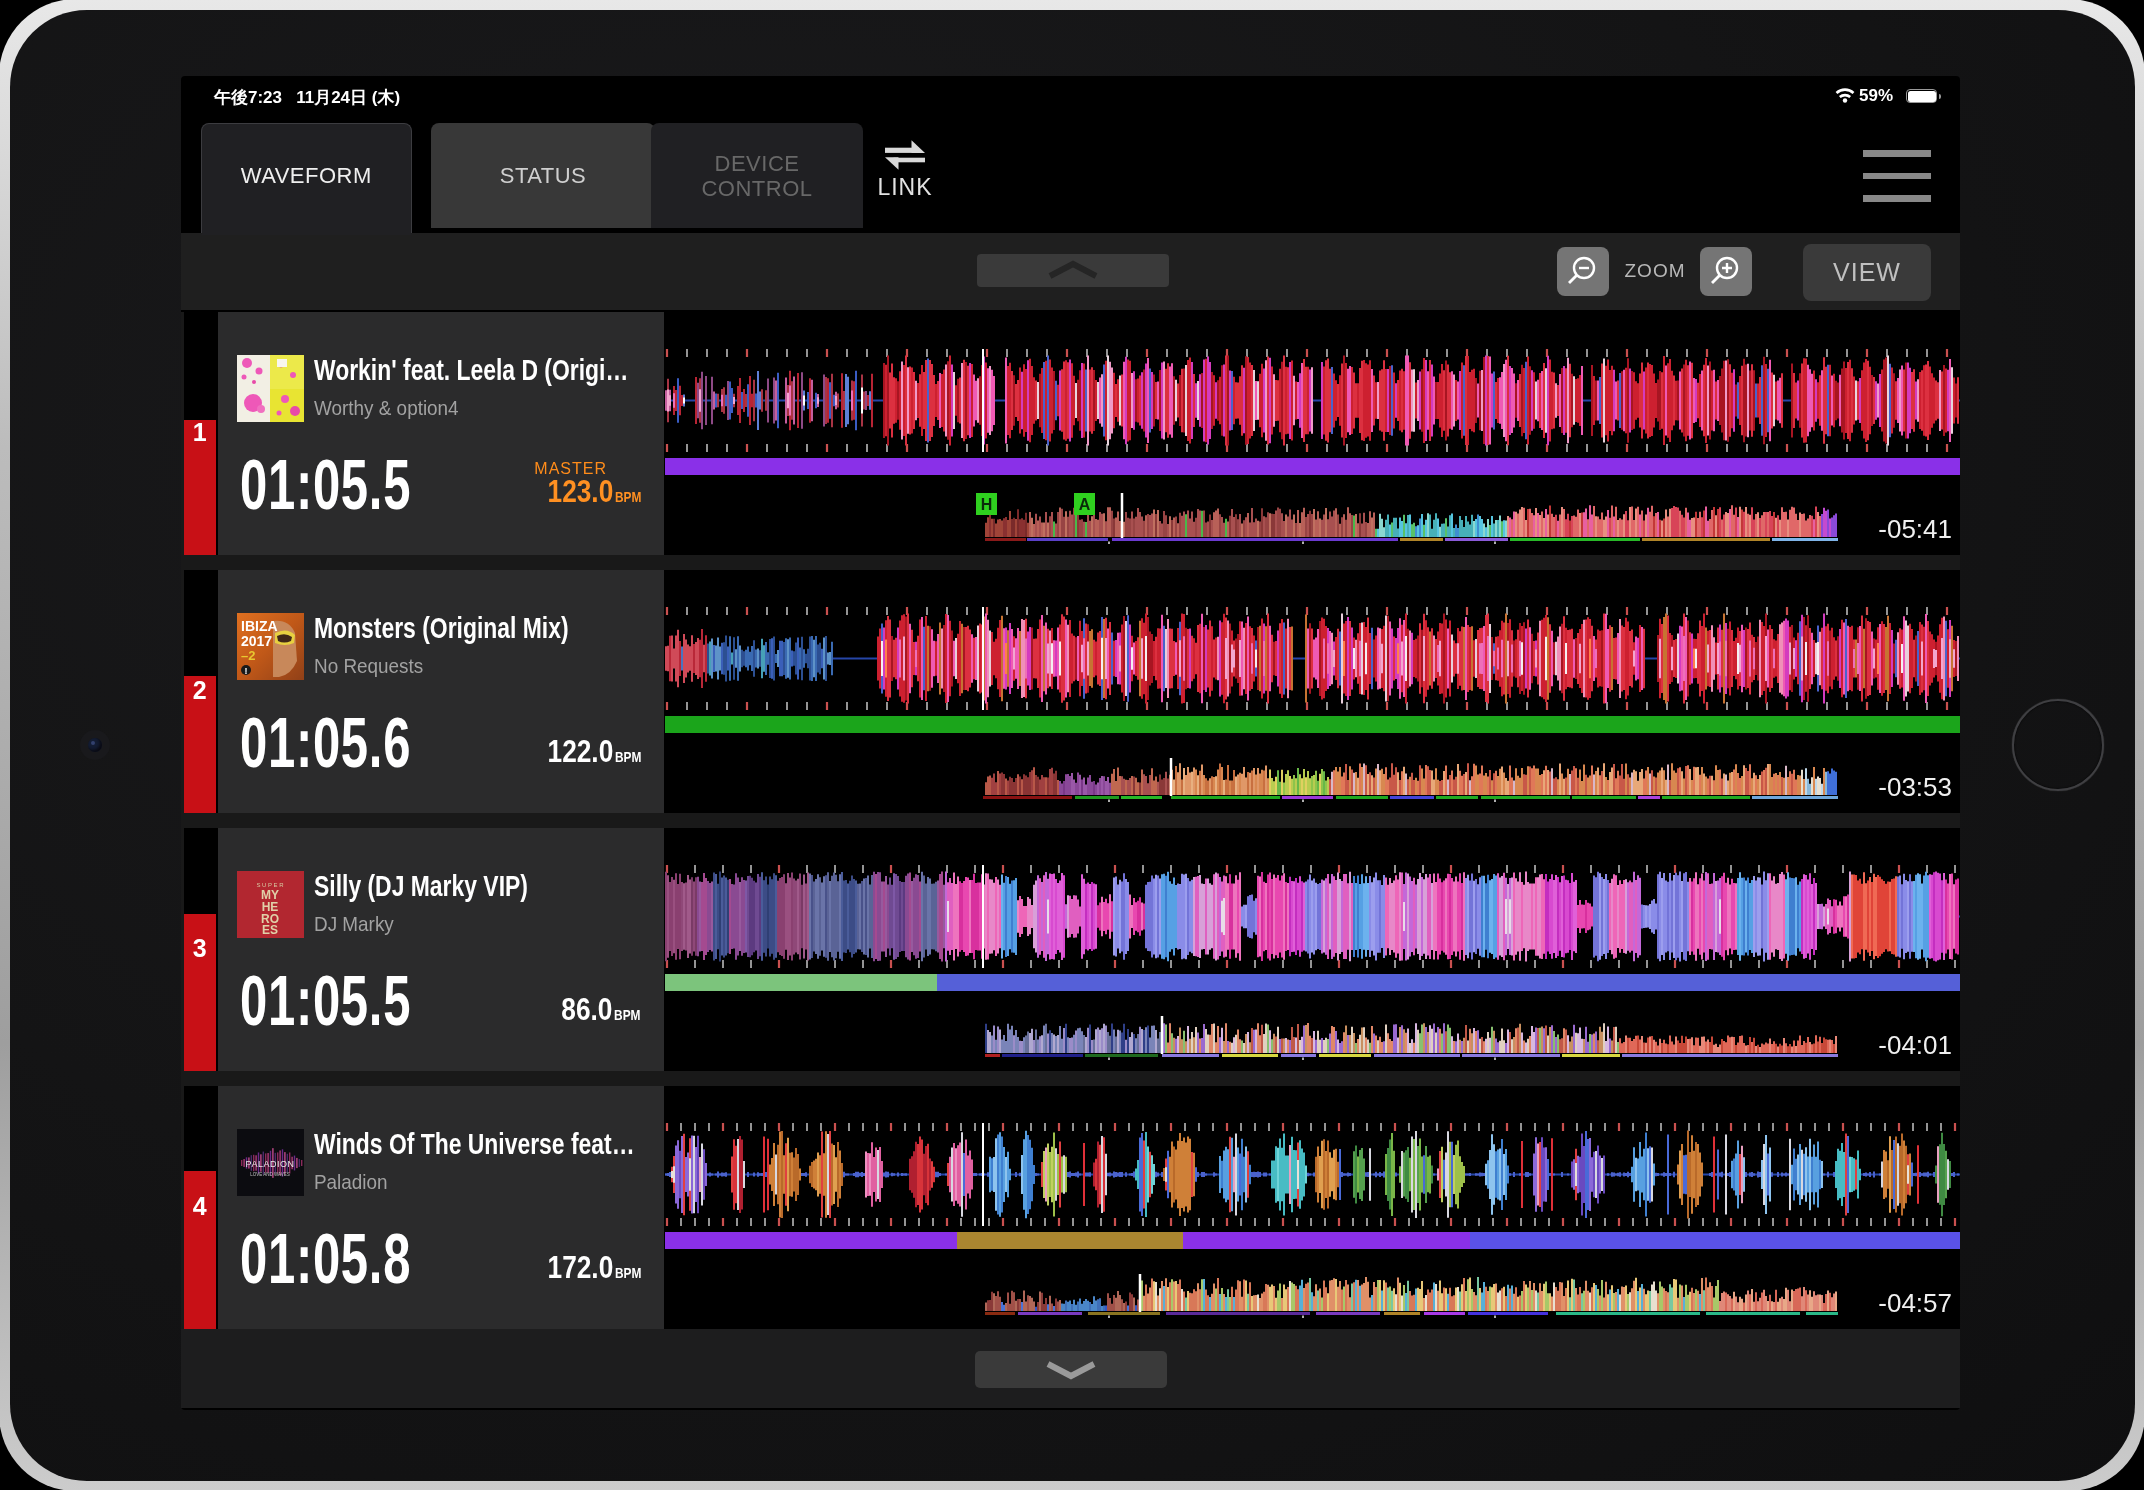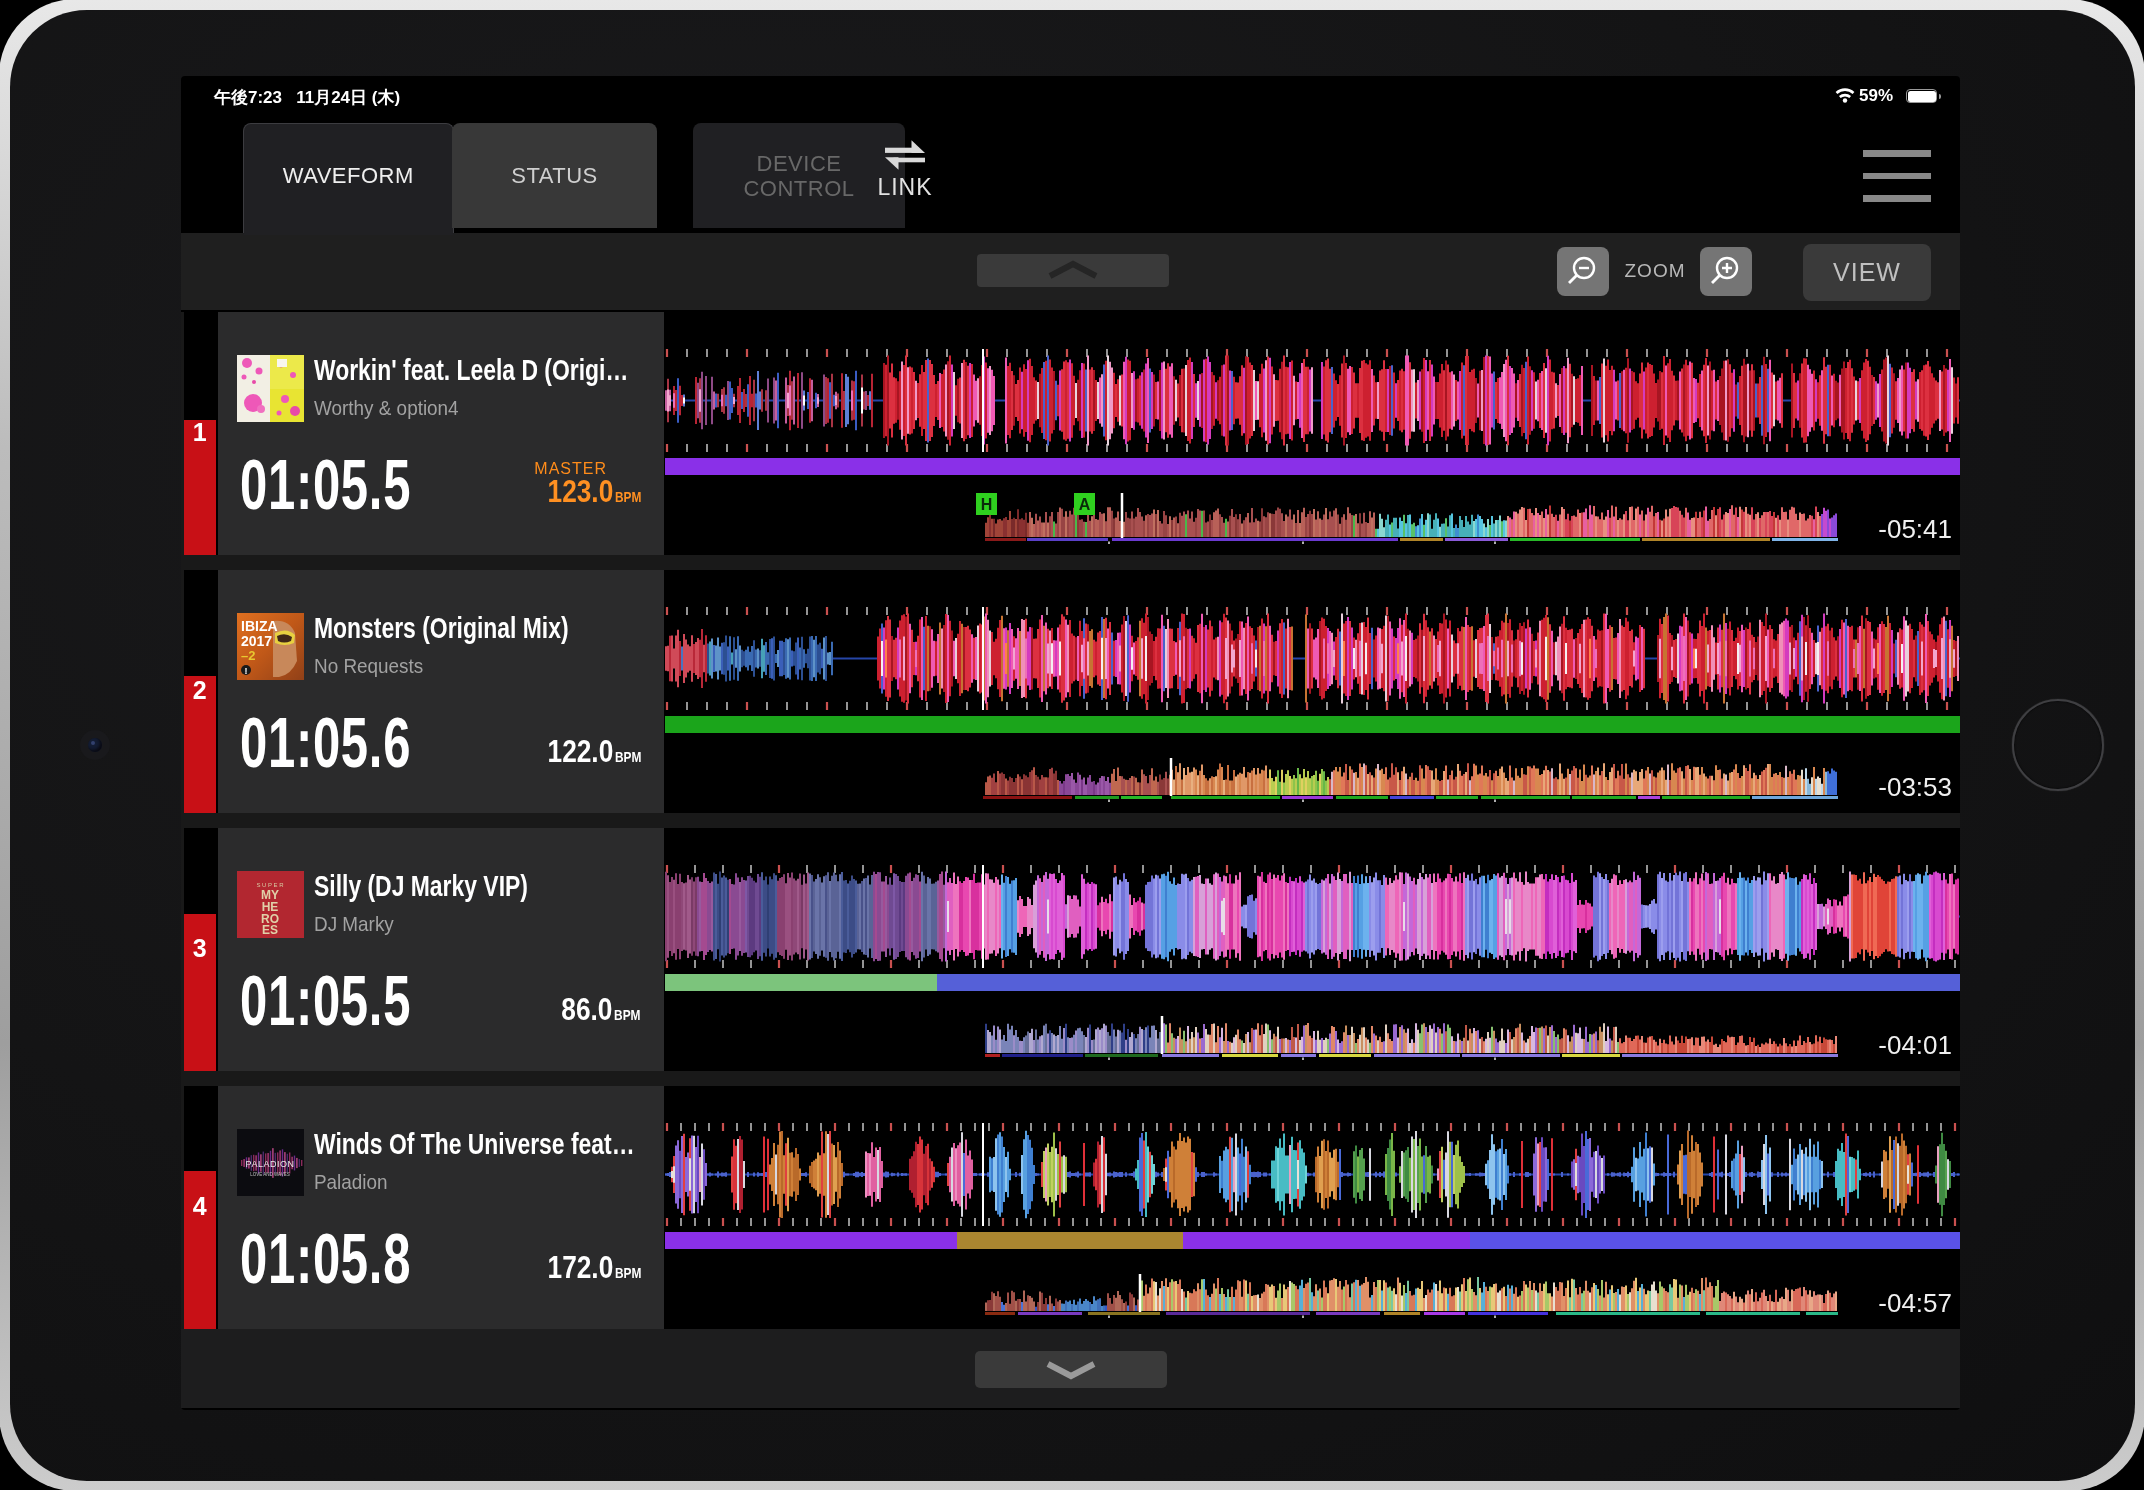--- a/index.html
+++ b/index.html
@@ -1,20 +1,20 @@
 <!DOCTYPE html>
 <html><head><meta charset="utf-8"><style>
 * { margin:0; padding:0; box-sizing:border-box; }
 html,body { width:2144px; height:1490px; background:#000; overflow:hidden; }
 body { font-family:"Liberation Sans", sans-serif; position:relative; }
 .abs { position:absolute; }
 #rim { position:absolute; inset:-1px; border-radius:77px; background:linear-gradient(180deg,#e8e8e8,#bcbcbc 30%,#9e9e9e 70%,#cccccc); }
 #dev { position:absolute; inset:9.5px; border-radius:77px; background:radial-gradient(ellipse at 35% 30%, #1a1a1c 0%, #141415 55%, #0f0f10 100%); }
 #screen { position:absolute; left:181px; top:76px; width:1779px; height:1334px; background:#000; border-radius:4px; }
-.tab { position:absolute; top:123px; height:105px; border-radius:8px 8px 0 0; display:flex; align-items:center; justify-content:center; font-size:22px; letter-spacing:0.5px;margin-left:42px; }
+.tab { position:absolute; top:123px; height:105px; border-radius:8px 8px 0 0; display:flex; align-items:center; justify-content:center; font-size:22px; letter-spacing:0.5px; }
 .statustxt { position:absolute; top:86px; font-size:17px; font-weight:bold; color:#fff; }
 .num { color:#fff; font-weight:bold; font-size:25px; text-align:center; }
 .title { color:#fff; font-weight:bold; font-size:29px; white-space:nowrap; transform:scaleX(0.79); transform-origin:0 0; }
 .artist { color:#a2a2a2; font-size:21px; white-space:nowrap; transform:scaleX(0.9); transform-origin:0 0; }
 .time { color:#fff; font-weight:bold; font-size:70px; line-height:70px; white-space:nowrap; transform:scaleX(0.70); transform-origin:0 0; letter-spacing:1px; }
 .bpmrow { display:flex; align-items:baseline; color:#fff; transform:scaleX(0.82); transform-origin:100% 0; }
 .bpmv { font-weight:bold; font-size:32px; line-height:32px; }
 .bpmu { font-weight:bold; font-size:14.5px; margin-left:2px; }
 .orange .bpmv, .orange .bpmu { color:#ff9022; }
 .remain { color:#f0f0f0; font-size:26px; line-height:26px; }
@@ -34,21 +34,21 @@
 <svg class="abs" style="left:1835px;top:88px" width="20" height="15" viewBox="0 0 20 15" fill="none">
 <path d="M1.5 5 A12.5 12.5 0 0 1 18.5 5" stroke="#fff" stroke-width="2.6"></path>
 <path d="M4.8 9 A8 8 0 0 1 15.2 9" stroke="#fff" stroke-width="2.6"></path>
 <circle cx="10" cy="12.5" r="2.2" fill="#fff"></circle>
 </svg>
 <div class="abs" style="left:1906px;top:89px;width:31px;height:14px;border:1px solid #9a9a9a;border-radius:4px;background:#000"></div>
 <div class="abs" style="left:1907.5px;top:90.5px;width:28px;height:11px;border-radius:2.5px;background:#fff"></div>
 <div class="abs" style="left:1938.5px;top:93.5px;width:2px;height:5px;border-radius:0 2px 2px 0;background:#9a9a9a"></div>
 
 <div class="tab" style="left:201px;width:210.5px;height:110px;background:#202023;border:1px solid #3c3c40;border-bottom:none;color:#efefef;padding-bottom:5px">WAVEFORM</div>
-<div class="tab" style="left:410px;width:205px;background:#383838;color:#cfcfcf">STATUS</div>
+<div class="tab" style="left:431px;width:224px;background:#383838;color:#cfcfcf">STATUS</div>
 <div class="tab" style="left:651px;width:212px;background:#202023;color:#686868;text-align:center;line-height:25px">DEVICE<br>CONTROL</div>
 <svg class="abs" style="left:884px;top:139px" width="42" height="32" viewBox="0 0 42 32">
 <rect x="1" y="8.7" width="34" height="5.2" fill="#d9d9d9"></rect>
     <polygon points="27.5,1.3 41,14 27.5,14" fill="#d9d9d9"></polygon>
 <rect x="9.5" y="18.7" width="31.5" height="4.6" fill="#d9d9d9"></rect>
     <polygon points="14.5,30.8 1,18.2 14.5,18.2" fill="#d9d9d9"></polygon>
 </svg>
 <div class="abs" style="left:877px;top:174px;width:56px;text-align:center;color:#e2e2e2;font-size:23px;letter-spacing:1px">LINK</div>
 <div class="abs" style="left:1863px;top:150px;width:68px;height:6.5px;background:#888"></div>
 <div class="abs" style="left:1863px;top:172.5px;width:68px;height:6.5px;background:#888"></div>

